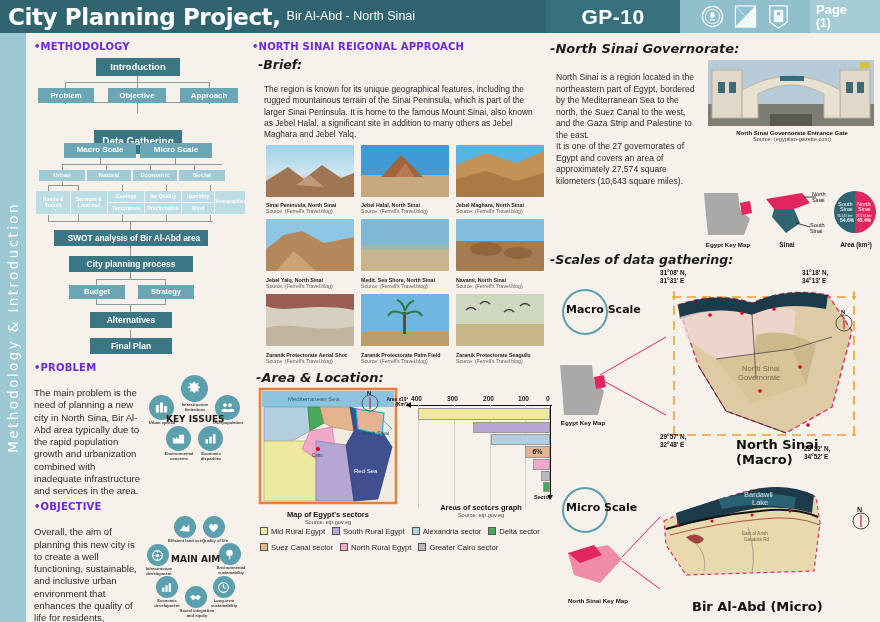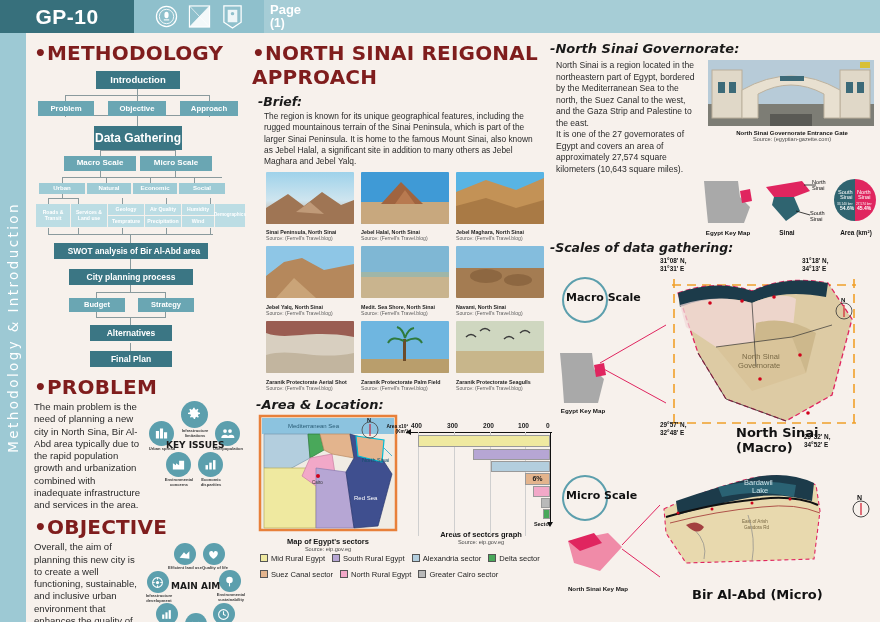--- a/index.html
+++ b/index.html
@@ -48,28 +48,28 @@
     font-family: "DejaVu Sans", sans-serif;
   }
 
   
   .col { position: absolute; top: 33px; }
   .col-left  { left: 26px;  width: 222px; }
   .col-mid   { left: 250px; width: 296px; }
   .col-right { left: 548px; width: 332px; }
 
   .sec-title {
-    color: #7f1d1d; font-size: 20px; font-weight: bold;
+    color: #6d28d9; font-size: 10px; font-weight: bold;
     letter-spacing: 0.2px; font-family: "DejaVu Sans", sans-serif;
   }
   .sub-title {
     color: #1a1a1a; font-size: 12.5px; font-weight: bold;
     font-style: italic; font-family: "DejaVu Sans", sans-serif;
   }
-  .body-text { font-size: 9.6px; color: #2b2b2b; line-height: 1.28; }
+  .body-text { font-size: 9.6px; color: #2b2b2b; line-height: 1.28; margin-top: 12px; }
 
   
   .flow { position: relative; margin-top: 2px; height: 320px; }
   .node {
     position: absolute; color: #fff; border-radius: 0;
     display: flex; align-items: center; justify-content: center;
     text-align: center; line-height: 1.02;
   }
   .n-dark  { background: #3b7684; }
   .n-mid   { background: #6aa6b3; }
@@ -115,20 +115,24 @@
     display: inline-flex; align-items: center; justify-content: center;
     font-size: 11px; font-weight: bold; color: #111;
     font-family: "DejaVu Sans", sans-serif;
   }
   .coord { position: absolute; font-size: 6.4px; font-weight: bold; color: #111; line-height: 1.15; }
 </style>
 </head>
 <body>
 
 <div class="header">
+  <div class="hdr-title">
+    <span class="main">City Planning Project,</span>
+    <span class="sub">Bir Al-Abd - North Sinai</span>
+  </div>
   <div class="hdr-gp">GP-10</div>
   <div class="hdr-logos">
     <svg class="logo" viewBox="0 0 24 26">
       <circle cx="12" cy="13" r="10.5" fill="none" stroke="#fff" stroke-width="1.3"></circle>
       <circle cx="12" cy="13" r="7.5" fill="none" stroke="#fff" stroke-width="0.9"></circle>
       <ellipse cx="12" cy="11.5" rx="2.2" ry="3.4" fill="#fff"></ellipse>
       <rect x="9.2" y="16" width="5.6" height="1.1" fill="#fff"></rect>
     </svg>
     <svg class="logo" viewBox="0 0 24 26">
       <rect x="1.5" y="2" width="21" height="22" fill="none" stroke="#fff" stroke-width="1.2"></rect>
@@ -200,21 +204,21 @@
     <div class="conn" style="left:62px; top:250px; width:70px; height:1.4px;"></div>
     <div class="conn" style="left:96px; top:250px; width:1.4px; height:8px;"></div>
     <div class="conn" style="left:96px; top:276px; width:1.4px; height:8px;"></div>
 
     <div class="node n-dark" style="left:62px; top:4px; width:84px; height:18px; font-size:9.5px; font-weight:bold;">Introduction</div>
 
     <div class="node n-mid" style="left:4px; top:34px; width:56px; height:15px; font-size:7.8px; font-weight:bold;">Problem</div>
     <div class="node n-mid" style="left:74px; top:34px; width:58px; height:15px; font-size:7.8px; font-weight:bold;">Objective</div>
     <div class="node n-mid" style="left:146px; top:34px; width:58px; height:15px; font-size:7.8px; font-weight:bold;">Approach</div>
 
-    <div class="node n-dark" style="left:60px; top:59px; width:88px; height:24px; font-size:12px; font-weight:bold;">Data Gathering</div>
+    <div class="node n-dark" style="left:60px; top:76px; width:88px; height:24px; font-size:10px; font-weight:bold;">Data Gathering</div>
 
     <div class="node n-mid" style="left:30px; top:89px; width:72px; height:15px; font-size:8px; font-weight:bold;">Macro Scale</div>
     <div class="node n-mid" style="left:106px; top:89px; width:72px; height:15px; font-size:8px; font-weight:bold;">Micro Scale</div>
 
     <div class="node n-lite" style="left:5px; top:116px; width:46px; height:11px; font-size:6.1px; font-weight:bold;">Urban</div>
     <div class="node n-lite" style="left:53px; top:116px; width:44px; height:11px; font-size:6.1px; font-weight:bold;">Natural</div>
     <div class="node n-lite" style="left:99px; top:116px; width:44px; height:11px; font-size:6.1px; font-weight:bold;">Economic</div>
     <div class="node n-lite" style="left:145px; top:116px; width:46px; height:11px; font-size:6.1px; font-weight:bold;">Social</div>
 
     <div class="node n-pale" style="left:2px; top:137px; width:34px; height:23px; font-size:5.1px; font-weight:bold; padding:0 1px;">Roads &amp; Transit</div>

